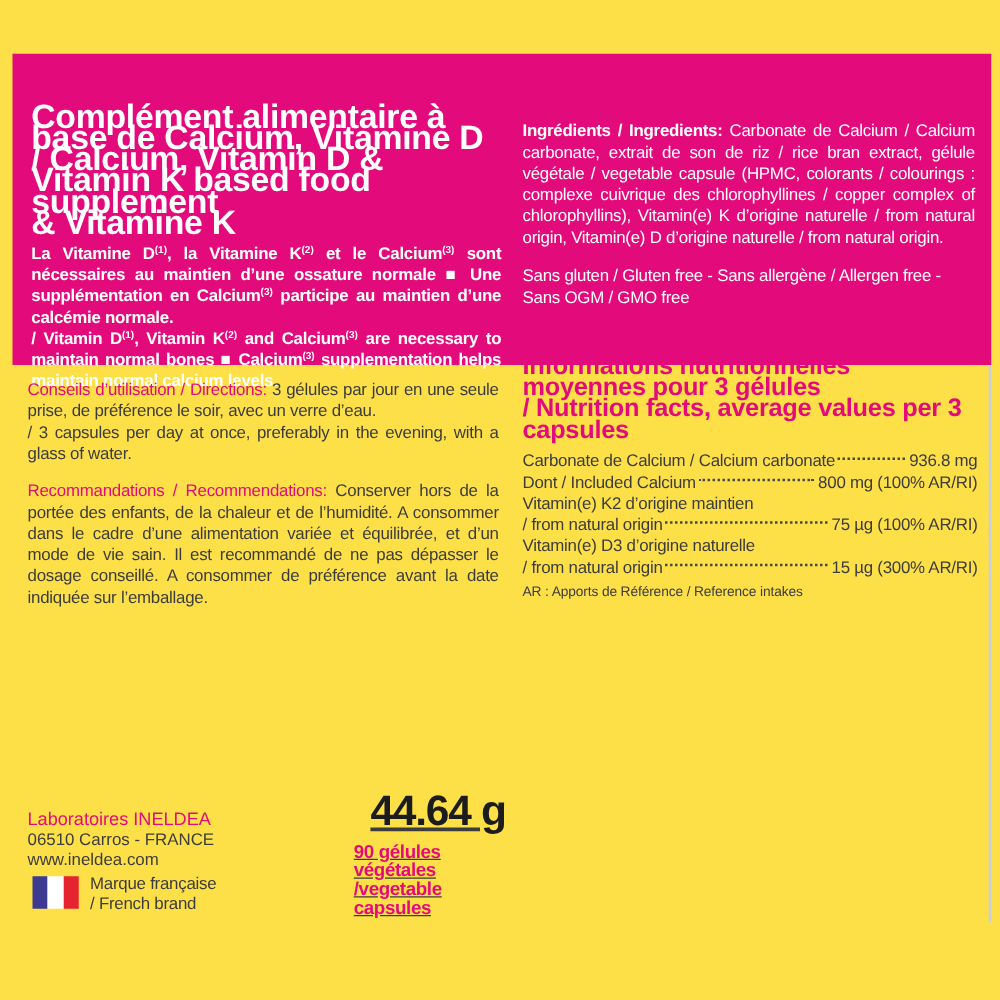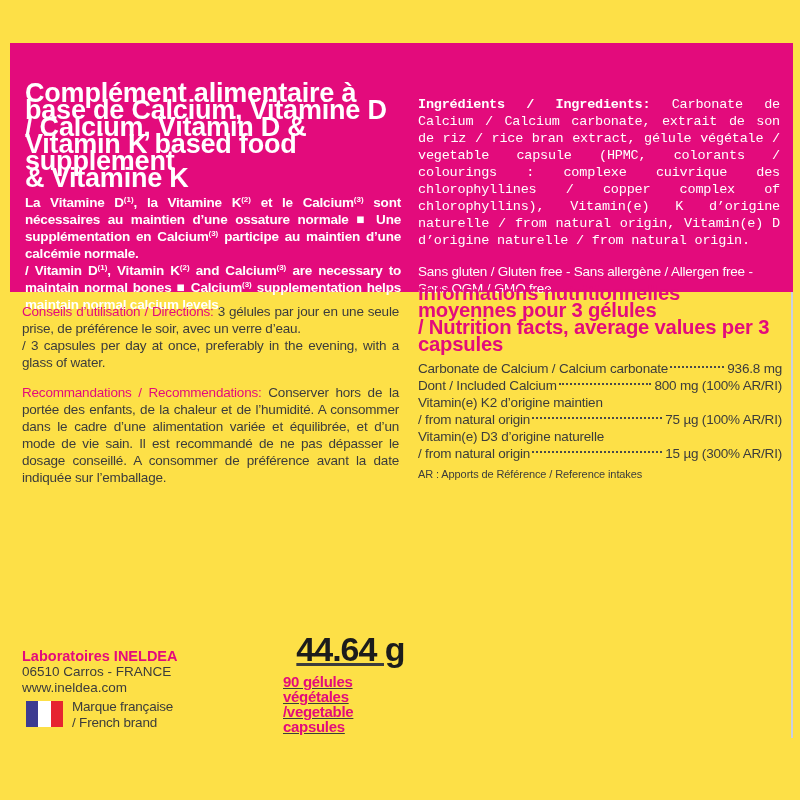--- a/index.html
+++ b/index.html
@@ -7,41 +7,41 @@
   body { font-family:"Liberation Sans","DejaVu Sans",sans-serif; color:var(--ink,#3c3c3c); position:relative; }
   .page { position:absolute; inset:0; background:#fde047; }
 
   
   .banner { position:absolute; left:10px; top:43px; width:783px; height:249px; background:var(--pink,#e30b7c); color:#fff; }
   .banner-left { position:absolute; left:15px; top:42px; width:376px; font-weight:bold; font-size:13.5px; line-height:17px; letter-spacing:-0.2px; }
   .banner-title span { display:block; }
   .claims { text-align:justify; }
   .claims-fr { margin-top:7px; }
   .banner-right { position:absolute; left:408px; top:53px; width:362px; font-size:13.5px; line-height:17px; letter-spacing:-0.2px; }
-  .ingredients { text-align:justify;font-family:Liberation Mono, monospace; }
+  .ingredients { text-align:justify; }
   .b { font-weight:bold; }
   .allergens { margin-top:14px; }
   sup { font-size:8px; line-height:0; vertical-align:5px; letter-spacing:0; }
 
   
   .mid-left { position:absolute; left:22px; top:303px; width:377px; font-size:13.5px; line-height:17px; text-align:justify; letter-spacing:-0.2px; }
   .mid-right { position:absolute; left:418px; top:285px; width:364px; font-size:13.5px; line-height:17px; letter-spacing:-0.2px; }
   .hl { color:var(--pink,#e30b7c); font-weight:normal; }
   .gap-top { margin-top:13px; }
   .ntitle { color:var(--pink,#e30b7c); font-weight:bold; margin-bottom:7px; }
   .ntitle span { display:block; }
   .nrow { display:flex; align-items:center; }
   .nlabel { white-space:nowrap; }
   .dots { flex:1; border-bottom:2px dotted #4a4a4a; margin:0 3px 3px 2px; min-width:6px; }
   .nvalue { white-space:nowrap; }
   .nfoot { font-size:11px; margin-top:4px; letter-spacing:-0.1px; }
 
   
   .footer-company { position:absolute; left:22px; top:648px; font-size:13.5px; line-height:16px; }
-  .company-name { color:var(--pink,#e30b7c); font-weight:bold; font-size:14.5px; }
+  .company-name { color:var(--pink,#e30b7c); font-weight:normal; font-size:14.5px; }
   .brand-row { position:absolute; left:26px; top:699px; display:flex; align-items:flex-start; }
   .flag { display:flex; width:37px; height:26px; margin-top:2px; }
   .stripe { width:12.3px; height:26px; }
   .stripe.blue { background:var(--flag-blue,#3d3b91); }
   .stripe.white { background:#ffffff; }
   .stripe.red { background:var(--flag-red,#e62430); }
   .brand-text { margin-left:9px; font-size:13.5px; line-height:16px; letter-spacing:-0.2px; }
   .brand-text span { display:block; }
   .weight-block { position:absolute; left:283px; top:632px; width:135px;text-decoration:underline; }
   .net-weight { font-size:34px; line-height:34px; font-weight:bold; color:var(--black,#1c1c1c); text-align:center; letter-spacing:-1px; }

